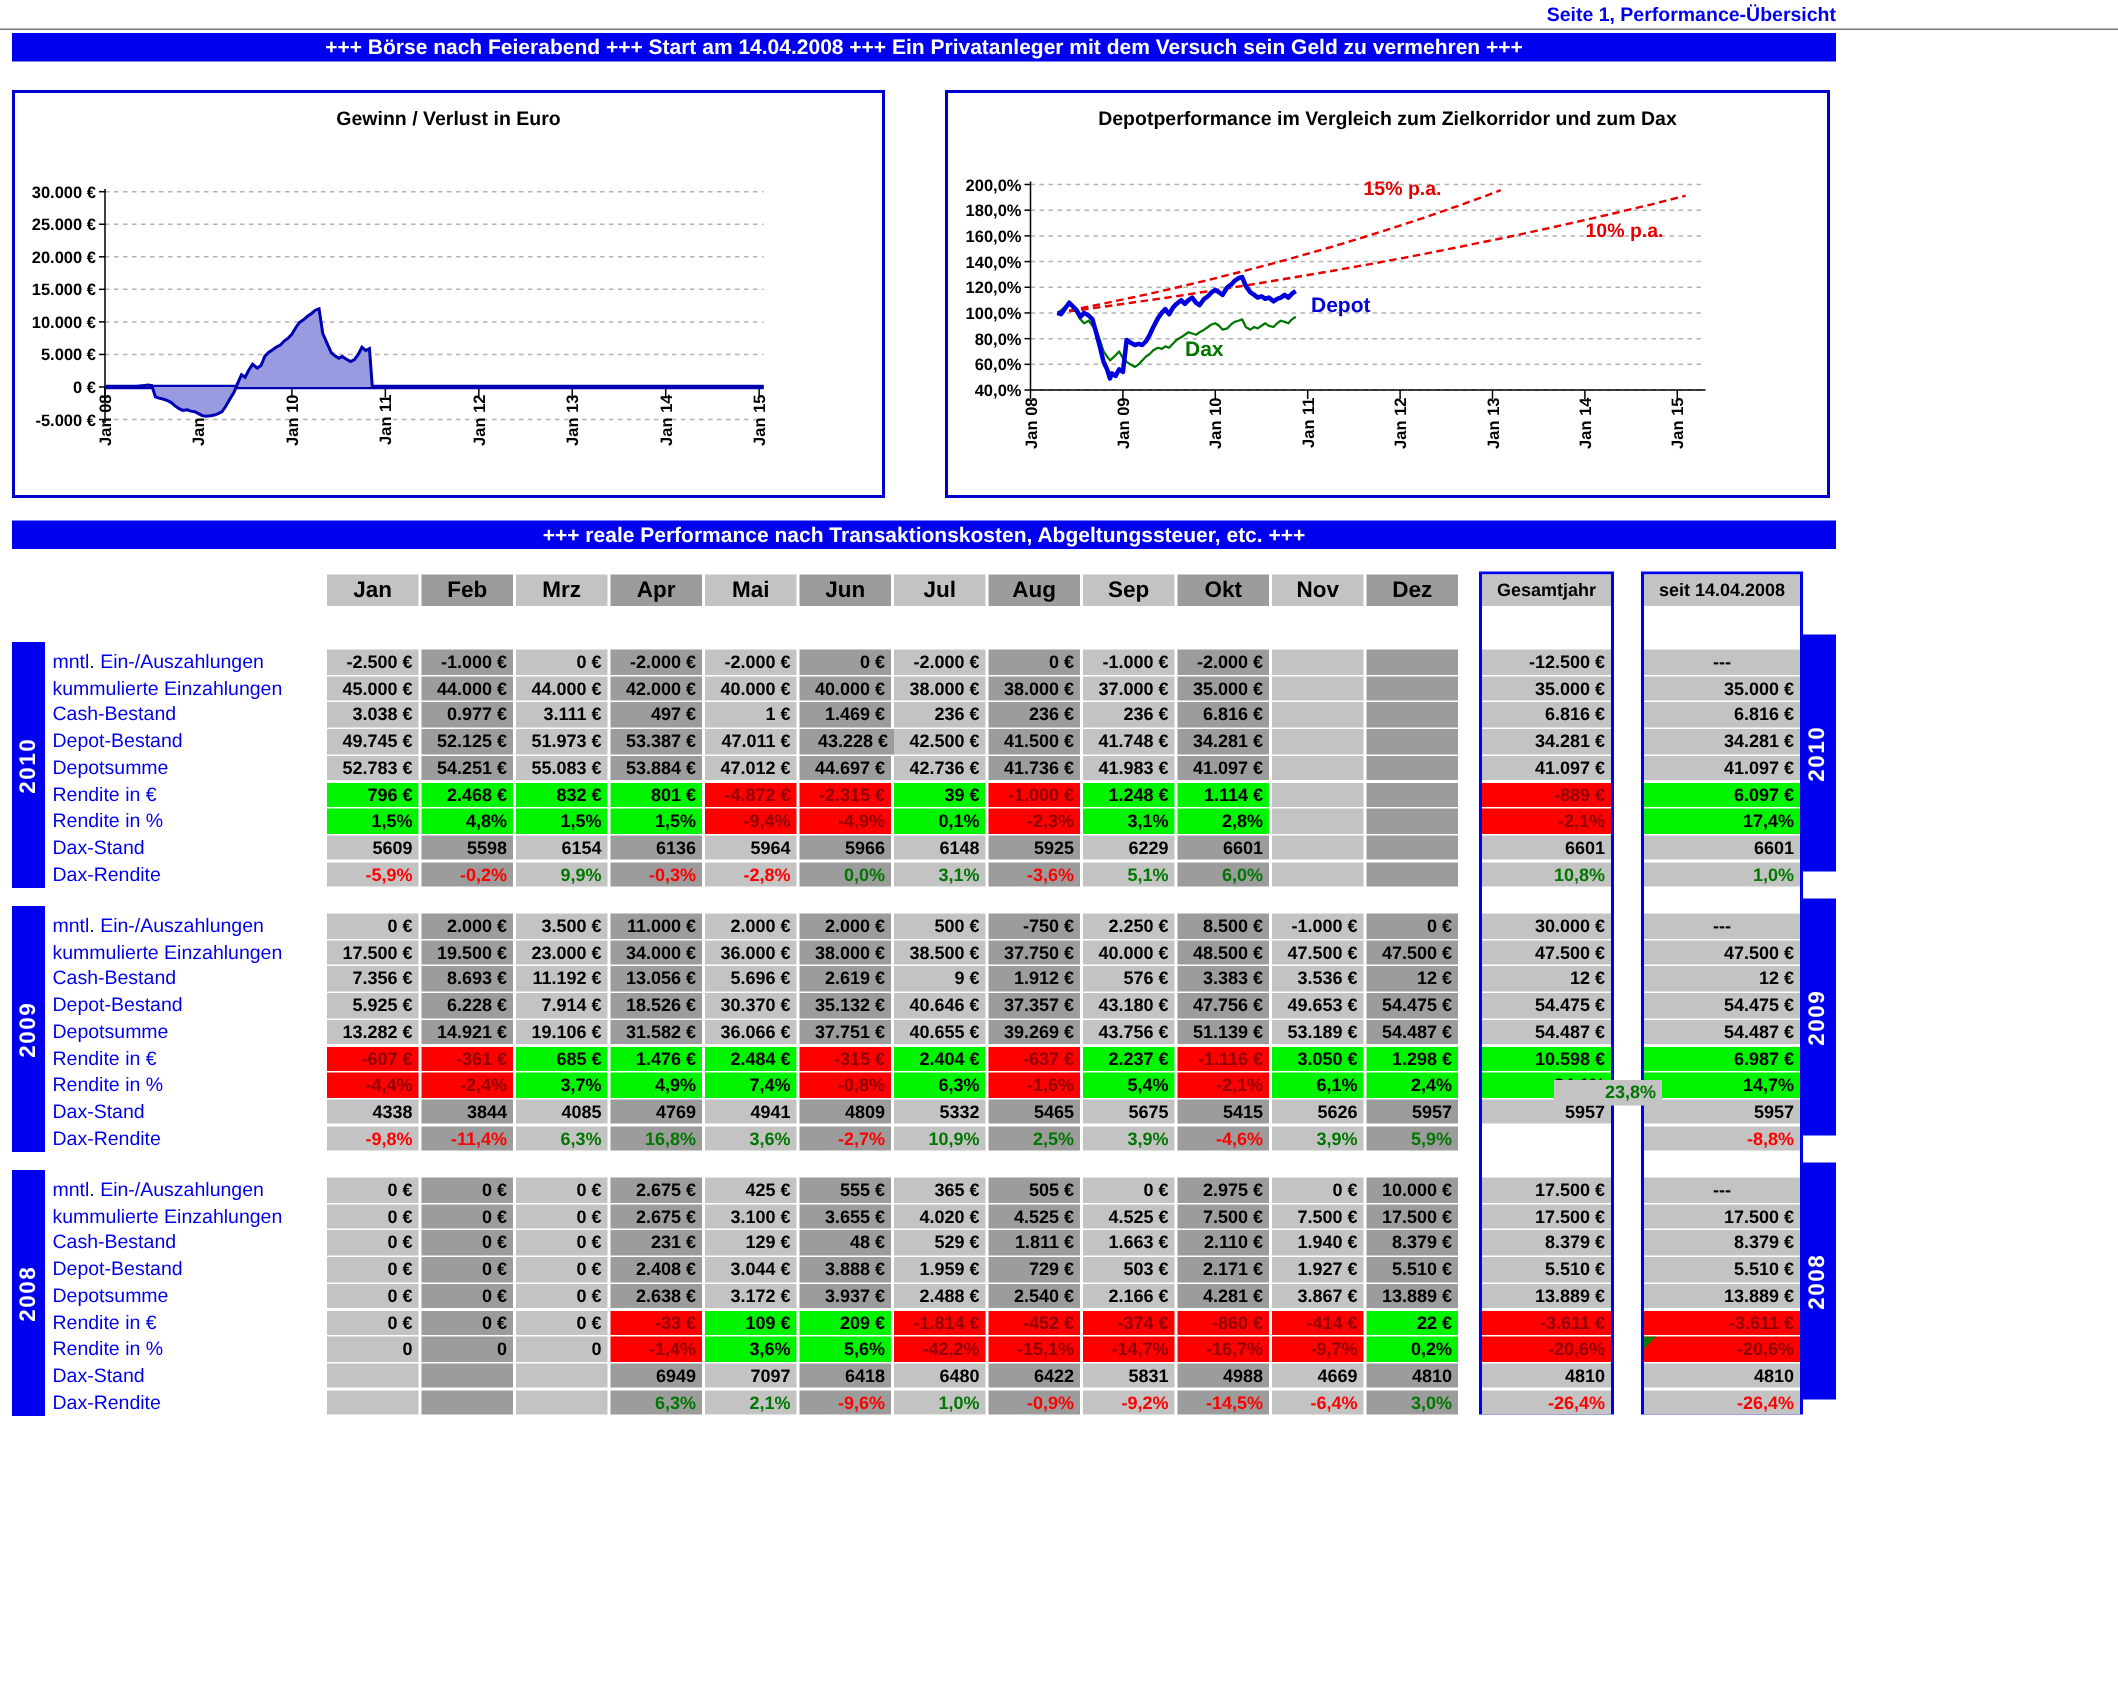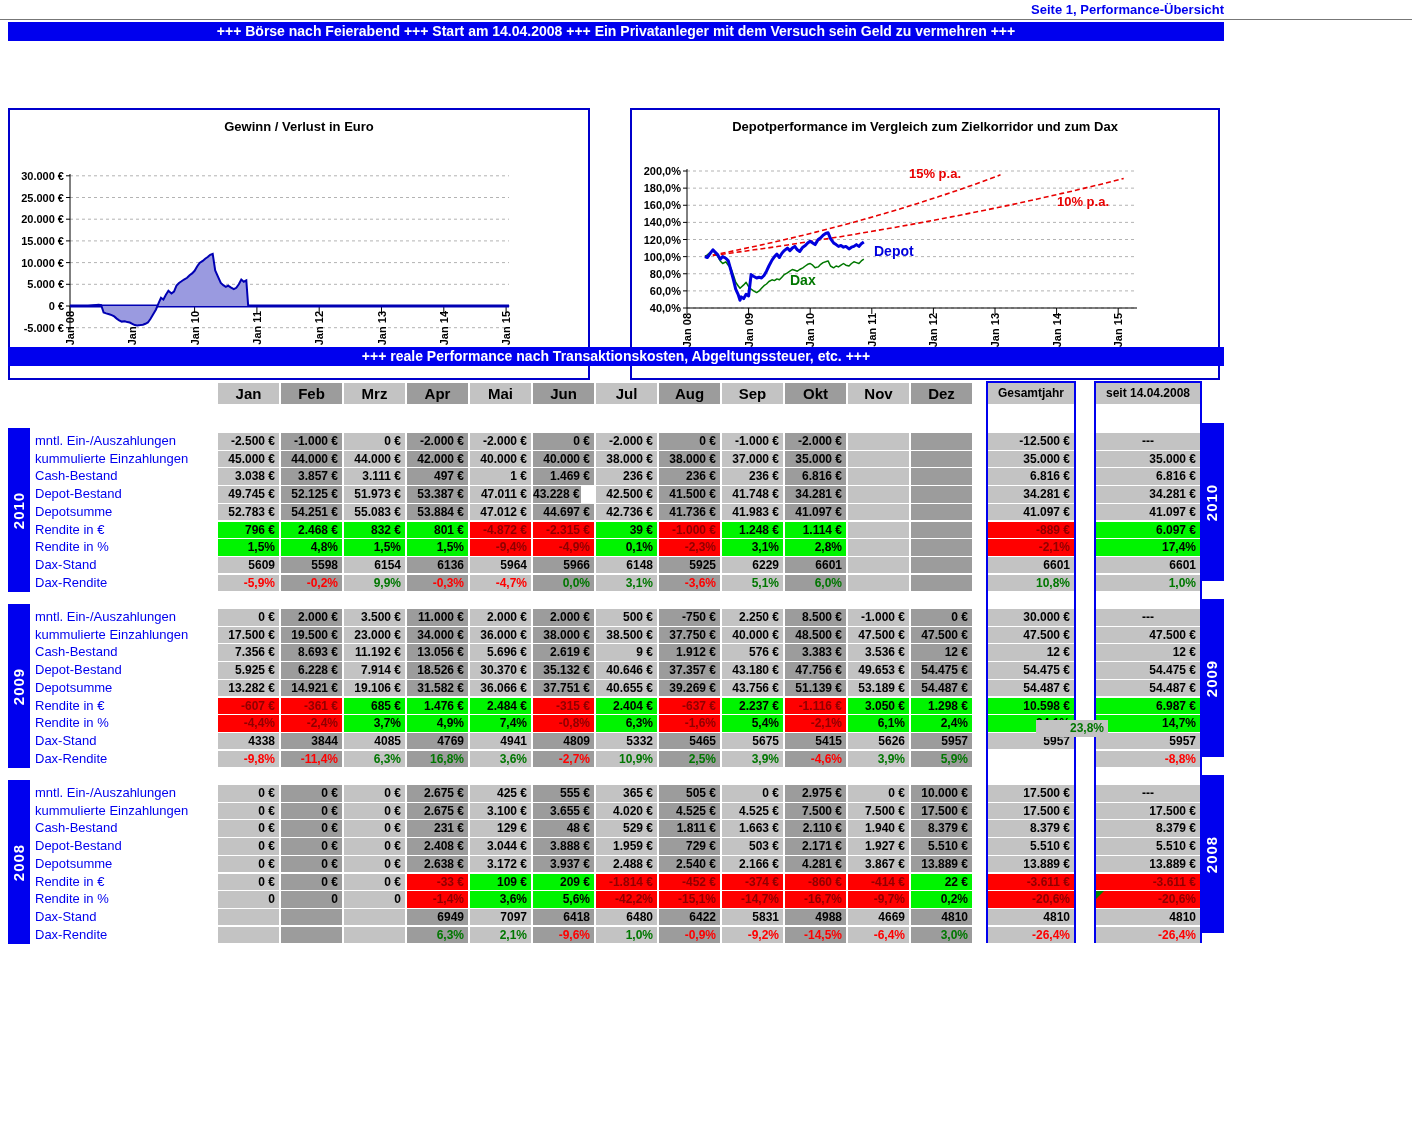--- a/index.html
+++ b/index.html
@@ -3,21 +3,21 @@
 <meta charset="utf-8">
 <style>
   html,body{margin:0;padding:0;background:#fff;}
   #page{position:relative;width:1412px;height:1126px;background:#fff;overflow:hidden;
         font-family:"Liberation Sans","DejaVu Sans",sans-serif;}
   .corner{position:absolute;top:2px;left:0;width:1224px;text-align:right;
           color:#0000ee;font-weight:bold;font-size:13px;}
   .hdrline{position:absolute;top:19px;left:0;width:1412px;border-top:1px solid #777;}
   .banner{position:absolute;left:8px;width:1216px;height:19px;background:#0000ee;color:#fff;
           text-align:center;font-weight:bold;font-size:14px;line-height:19px;}
-  .chartbox{position:absolute;border:2px solid #0000cc;background:#fff;margin-top:48px;}
+  .chartbox{position:absolute;border:2px solid #0000cc;background:#fff;}
   .chartbox .ctitle{position:absolute;top:9px;left:0;width:100%;text-align:center;
           font-weight:bold;font-size:13px;color:#000;}
   .chartbox svg{position:absolute;left:0;top:0;}
   svg text{font-family:"Liberation Sans","DejaVu Sans",sans-serif;}
   .cell{position:absolute;height:16.6px;line-height:16.6px;font-size:12px;font-weight:bold;
         color:#000;text-align:right;padding-right:4px;box-sizing:border-box;white-space:nowrap;overflow:hidden;}
   .colA{background:#c3c3c3;}
   .colB{background:#9c9c9c;}
   .sumcell{background:#c3c3c3;}
   .bgGreen{background:#00f400;color:#000;}
@@ -215,40 +215,40 @@
       <div class="cell colA" style="left: 596px; top: 450.7px; width: 61px;">38.000 €</div>
       <div class="cell colB" style="left: 659px; top: 450.7px; width: 61px;">38.000 €</div>
       <div class="cell colA" style="left: 722px; top: 450.7px; width: 61px;">37.000 €</div>
       <div class="cell colB" style="left: 785px; top: 450.7px; width: 61px;">35.000 €</div>
       <div class="cell colA" style="left: 848px; top: 450.7px; width: 61px;"></div>
       <div class="cell colB" style="left: 911px; top: 450.7px; width: 61px;"></div>
       <div class="cell sumcell" style="left: 988px; top: 450.7px; width: 86px;">35.000 €</div>
       <div class="cell sumcell" style="left: 1096px; top: 450.7px; width: 104px;">35.000 €</div>
       <div class="rowlabel" style="left: 35px; top: 468.4px; width: 180px;">Cash-Bestand</div>
       <div class="cell colA" style="left: 218px; top: 468.4px; width: 61px;">3.038 €</div>
-      <div class="cell colB" style="left: 281px; top: 468.4px; width: 61px;">3.857 €</div>
+      <div class="cell colB" style="left: 281px; top: 468.4px; width: 61px;">0.977 €</div>
       <div class="cell colA" style="left: 344px; top: 468.4px; width: 61px;">3.111 €</div>
       <div class="cell colB" style="left: 407px; top: 468.4px; width: 61px;">497 €</div>
       <div class="cell colA" style="left: 470px; top: 468.4px; width: 61px;">1 €</div>
       <div class="cell colB" style="left: 533px; top: 468.4px; width: 61px;">1.469 €</div>
       <div class="cell colA" style="left: 596px; top: 468.4px; width: 61px;">236 €</div>
       <div class="cell colB" style="left: 659px; top: 468.4px; width: 61px;">236 €</div>
       <div class="cell colA" style="left: 722px; top: 468.4px; width: 61px;">236 €</div>
       <div class="cell colB" style="left: 785px; top: 468.4px; width: 61px;">6.816 €</div>
       <div class="cell colA" style="left: 848px; top: 468.4px; width: 61px;"></div>
       <div class="cell colB" style="left: 911px; top: 468.4px; width: 61px;"></div>
       <div class="cell sumcell" style="left: 988px; top: 468.4px; width: 86px;">6.816 €</div>
       <div class="cell sumcell" style="left: 1096px; top: 468.4px; width: 104px;">6.816 €</div>
       <div class="rowlabel" style="left: 35px; top: 486.1px; width: 180px;">Depot-Bestand</div>
       <div class="cell colA" style="left: 218px; top: 486.1px; width: 61px;">49.745 €</div>
       <div class="cell colB" style="left: 281px; top: 486.1px; width: 61px;">52.125 €</div>
       <div class="cell colA" style="left: 344px; top: 486.1px; width: 61px;">51.973 €</div>
       <div class="cell colB" style="left: 407px; top: 486.1px; width: 61px;">53.387 €</div>
       <div class="cell colA" style="left: 470px; top: 486.1px; width: 61px;">47.011 €</div>
-      <div class="cell colB" style="left: 533px; top: 486.1px; width: 48px;">43.228 €</div>
+      <div class="cell colB" style="left: 533px; top: 486.1px; width: 63px;">43.228 €</div>
       <div class="cell colA" style="left: 596px; top: 486.1px; width: 61px;">42.500 €</div>
       <div class="cell colB" style="left: 659px; top: 486.1px; width: 61px;">41.500 €</div>
       <div class="cell colA" style="left: 722px; top: 486.1px; width: 61px;">41.748 €</div>
       <div class="cell colB" style="left: 785px; top: 486.1px; width: 61px;">34.281 €</div>
       <div class="cell colA" style="left: 848px; top: 486.1px; width: 61px;"></div>
       <div class="cell colB" style="left: 911px; top: 486.1px; width: 61px;"></div>
       <div class="cell sumcell" style="left: 988px; top: 486.1px; width: 86px;">34.281 €</div>
       <div class="cell sumcell" style="left: 1096px; top: 486.1px; width: 104px;">34.281 €</div>
       <div class="rowlabel" style="left: 35px; top: 503.8px; width: 180px;">Depotsumme</div>
       <div class="cell colA" style="left: 218px; top: 503.8px; width: 61px;">52.783 €</div>
@@ -308,21 +308,21 @@
       <div class="cell colB" style="left: 785px; top: 556.9px; width: 61px;">6601</div>
       <div class="cell colA" style="left: 848px; top: 556.9px; width: 61px;"></div>
       <div class="cell colB" style="left: 911px; top: 556.9px; width: 61px;"></div>
       <div class="cell sumcell" style="left: 988px; top: 556.9px; width: 86px;">6601</div>
       <div class="cell sumcell" style="left: 1096px; top: 556.9px; width: 104px;">6601</div>
       <div class="rowlabel" style="left: 35px; top: 574.6px; width: 180px;">Dax-Rendite</div>
       <div class="cell colA txtRed" style="left: 218px; top: 574.6px; width: 61px;">-5,9%</div>
       <div class="cell colB txtRed" style="left: 281px; top: 574.6px; width: 61px;">-0,2%</div>
       <div class="cell colA txtGreen" style="left: 344px; top: 574.6px; width: 61px;">9,9%</div>
       <div class="cell colB txtRed" style="left: 407px; top: 574.6px; width: 61px;">-0,3%</div>
-      <div class="cell colA txtRed" style="left: 470px; top: 574.6px; width: 61px;">-4,7%</div>
+      <div class="cell colA txtRed" style="left: 470px; top: 574.6px; width: 61px;">-2,8%</div>
       <div class="cell colB txtGreen" style="left: 533px; top: 574.6px; width: 61px;">0,0%</div>
       <div class="cell colA txtGreen" style="left: 596px; top: 574.6px; width: 61px;">3,1%</div>
       <div class="cell colB txtRed" style="left: 659px; top: 574.6px; width: 61px;">-3,6%</div>
       <div class="cell colA txtGreen" style="left: 722px; top: 574.6px; width: 61px;">5,1%</div>
       <div class="cell colB txtGreen" style="left: 785px; top: 574.6px; width: 61px;">6,0%</div>
       <div class="cell colA" style="left: 848px; top: 574.6px; width: 61px;"></div>
       <div class="cell colB" style="left: 911px; top: 574.6px; width: 61px;"></div>
       <div class="cell sumcell txtGreen" style="left: 988px; top: 574.6px; width: 86px;">10,8%</div>
       <div class="cell sumcell txtGreen" style="left: 1096px; top: 574.6px; width: 104px;">1,0%</div>
       <div class="yearbar" style="left: 8px; top: 604px; width: 22px; height: 164px;">

